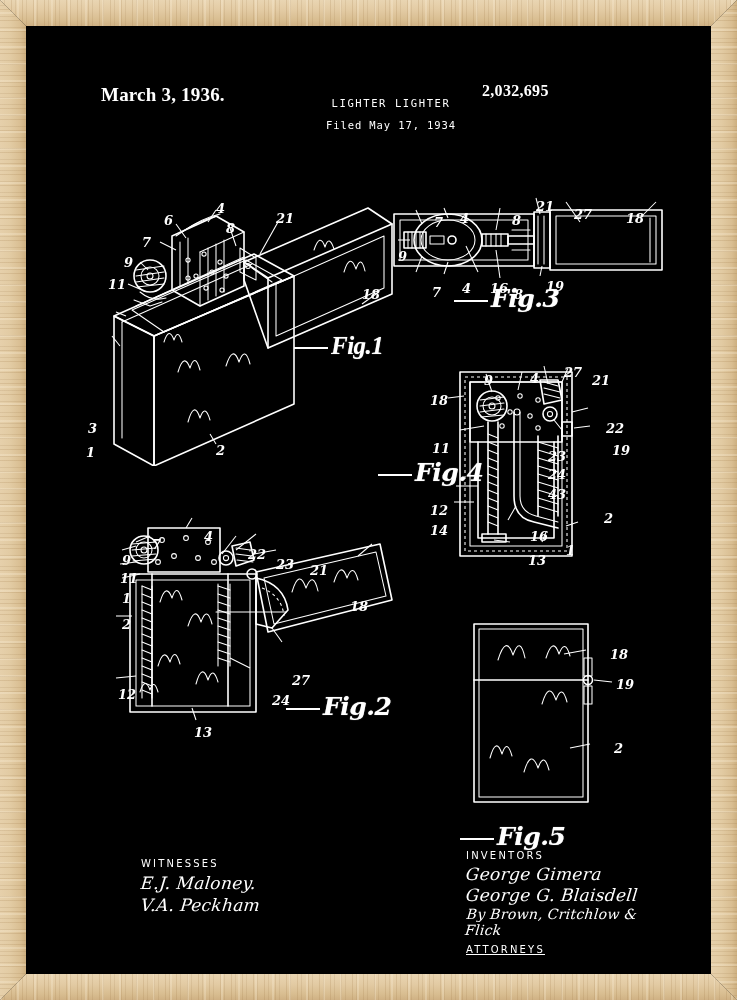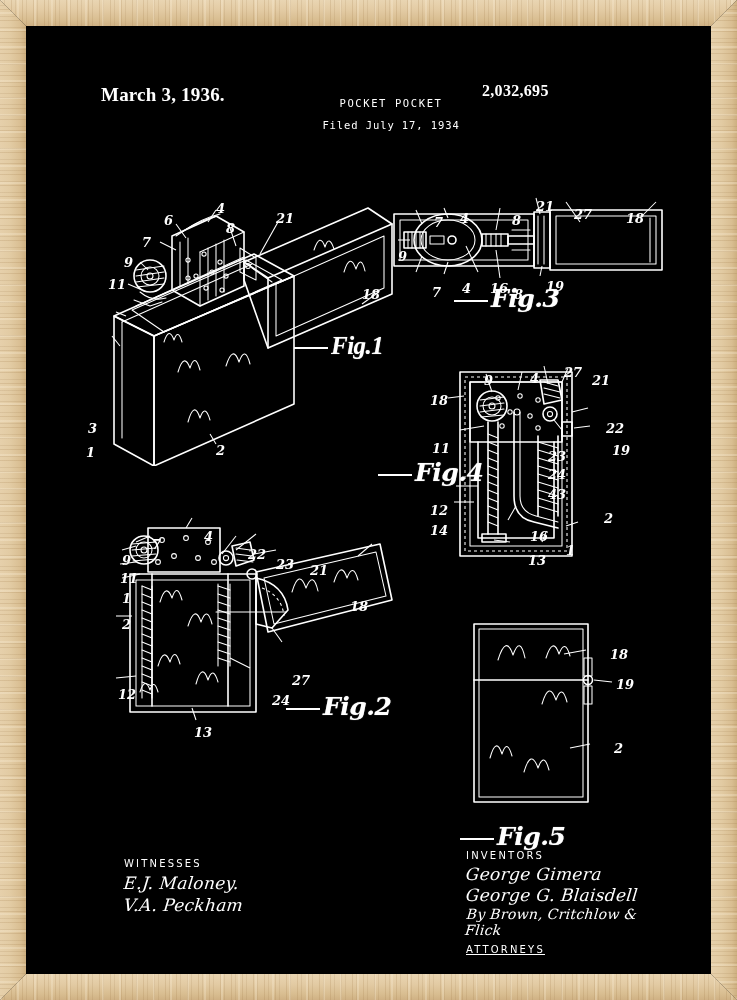--- a/index.html
+++ b/index.html
@@ -107,22 +107,22 @@
   <div class="frame-piece wood-h" id="frame-top"></div>
   <div class="frame-piece wood-h" id="frame-bottom"></div>
   <div class="frame-piece wood-v" id="frame-left"></div>
   <div class="frame-piece wood-v" id="frame-right"></div>
 
   <div id="print">
 
     <div class="wt" id="hdr-date">March 3, 1936.</div>
 
     <div class="wt" id="hdr-center">
-      <div id="hdr-title-line">POCKET POCKET</div>
-      <div id="hdr-filed-line">Filed July 17, 1934</div>
+      <div id="hdr-title-line">LIGHTER LIGHTER</div>
+      <div id="hdr-filed-line">Filed May 17, 1934</div>
     </div>
 
     <div class="wt" id="hdr-patno">2,032,695</div>
 
     <svg id="svg-fig1" style="position:absolute;left:50px;top:150px;" width="320" height="290" viewBox="0 0 320 290">
 
       <path class="ln" d="M38 140 L38 268 L78 290 L78 160 Z"></path>
       <path class="ln" d="M38 140 L178 78 L218 100 L78 160 Z"></path>
       <path class="ln" d="M78 160 L218 100 L218 228 L78 290 Z"></path>
       <path class="ln-t" d="M46 146 L46 262"></path>
@@ -441,21 +441,21 @@
       <path class="lead-l" d="M148 74 L166 76"></path>
       <path class="lead-l" d="M124 142 L144 138"></path>
     </svg>
     <div class="num" style="left:584px;top:622px;">18</div>
     <div class="num" style="left:590px;top:652px;">19</div>
     <div class="num" style="left:588px;top:716px;">2</div>
     <div class="wt figlabel" style="left:434px;top:796px;">
       <span class="lead"></span><span>Fig.5</span>
     </div>
 
-    <div class="wt" style="left:98px;top:832px;">
+    <div class="wt" style="left:115px;top:832px;">
       <div class="sig-heading">WITNESSES</div>
       <div class="sig-script" style="margin-top:4px;">E.J. Maloney.</div>
       <div class="sig-script" style="margin-top:2px;">V.A. Peckham</div>
     </div>
 
     <div class="wt" style="left:440px;top:824px;width:200px;text-align:left;">
       <div class="sig-heading">INVENTORS</div>
       <div class="sig-script" style="margin-top:3px;">George Gimera</div>
       <div class="sig-script" style="margin-top:1px;">George G. Blaisdell</div>
       <div class="sig-script sm" style="margin-top:1px;">By Brown, Critchlow &amp; Flick</div>

